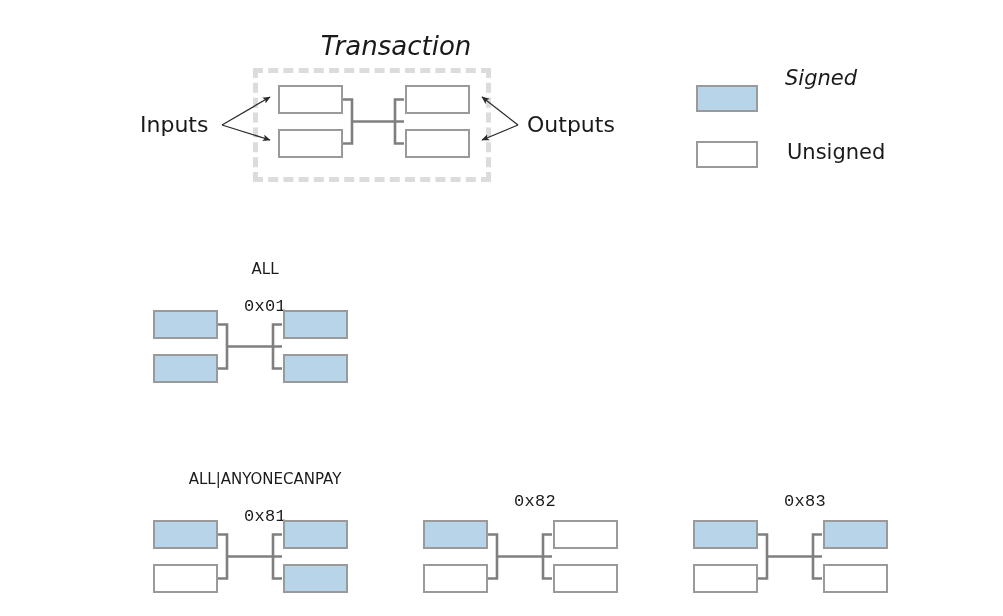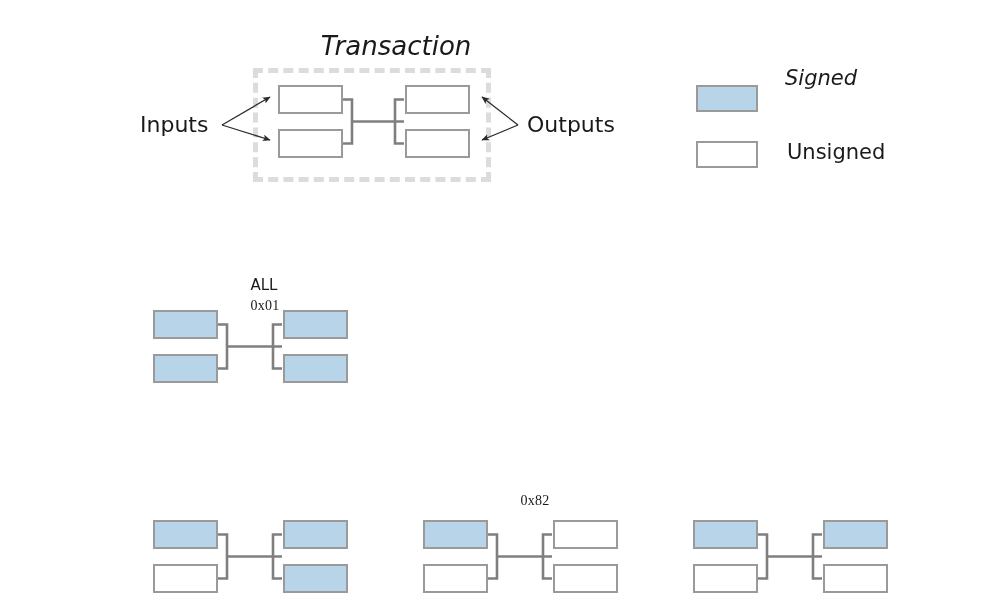--- a/index.html
+++ b/index.html
@@ -67,34 +67,35 @@
 
   .diagram {
     position: absolute;
     width: 240px;
     height: 140px;
   }
   .diag-label {
     position: absolute;
     left: 50%;
     transform: translateX(-50%);
+    text-align: center;
     white-space: nowrap;
-    top: 16px;
+    top: 0;
   }
   .diag-name {
     font-size: 15px;
     font-family: "DejaVu Sans", sans-serif;
     line-height: 1;
     color: #1a1a1a;
   }
   .diag-code {
-    font-size: 14px;
-    font-family: Liberation Serif, serif;
+    font-size: 17px;
+    font-family: Liberation Mono, monospace;
     line-height: 1;
-    margin-top: 6px;
+    margin-top: 21px;
     color: #1a1a1a;
     letter-spacing: 0.3px;
   }
   .tx-box {
     position: absolute;
     width: 65px;
     height: 29px;
     border: 2px solid #9a9a9a;
     box-sizing: border-box;
     background: #ffffff;
@@ -191,20 +192,24 @@
         <path d="M73,62.5 L82,62.5 L82,106.5 L73,106.5"></path>
         <path d="M82,84.5 L137,84.5"></path>
         <path d="M137,62.5 L128,62.5 L128,106.5 L137,106.5"></path>
       </g>
     </svg>
   </div>
 
 
 
   <div class="diagram" style="left:145px; top:472px;">
+    <div class="diag-label">
+      <div class="diag-name">ALL|ANYONECANPAY</div>
+      <div class="diag-code">0x81</div>
+    </div>
     <div class="tx-box bx-l bx-t" style="background: rgb(184, 212, 232);"></div>
     <div class="tx-box bx-l bx-b" style="background: rgb(255, 255, 255);"></div>
     <div class="tx-box bx-r bx-t" style="background: rgb(184, 212, 232);"></div>
     <div class="tx-box bx-r bx-b" style="background: rgb(184, 212, 232);"></div>
     <svg class="conn">
       <g stroke="#7f7f7f" stroke-width="2.6" fill="none">
         <path d="M73,62.5 L82,62.5 L82,106.5 L73,106.5"></path>
         <path d="M82,84.5 L137,84.5"></path>
         <path d="M137,62.5 L128,62.5 L128,106.5 L137,106.5"></path>
       </g>
@@ -223,20 +228,21 @@
       <g stroke="#7f7f7f" stroke-width="2.6" fill="none">
         <path d="M73,62.5 L82,62.5 L82,106.5 L73,106.5"></path>
         <path d="M82,84.5 L137,84.5"></path>
         <path d="M137,62.5 L128,62.5 L128,106.5 L137,106.5"></path>
       </g>
     </svg>
   </div>
 
   <div class="diagram" style="left:685px; top:472px;">
     <div class="diag-label">
+      <div class="diag-code">0x83</div>
     </div>
     <div class="tx-box bx-l bx-t" style="background: rgb(184, 212, 232);"></div>
     <div class="tx-box bx-l bx-b" style="background: rgb(255, 255, 255);"></div>
     <div class="tx-box bx-r bx-t" style="background: rgb(184, 212, 232);"></div>
     <div class="tx-box bx-r bx-b" style="background: rgb(255, 255, 255);"></div>
     <svg class="conn">
       <g stroke="#7f7f7f" stroke-width="2.6" fill="none">
         <path d="M73,62.5 L82,62.5 L82,106.5 L73,106.5"></path>
         <path d="M82,84.5 L137,84.5"></path>
         <path d="M137,62.5 L128,62.5 L128,106.5 L137,106.5"></path>

